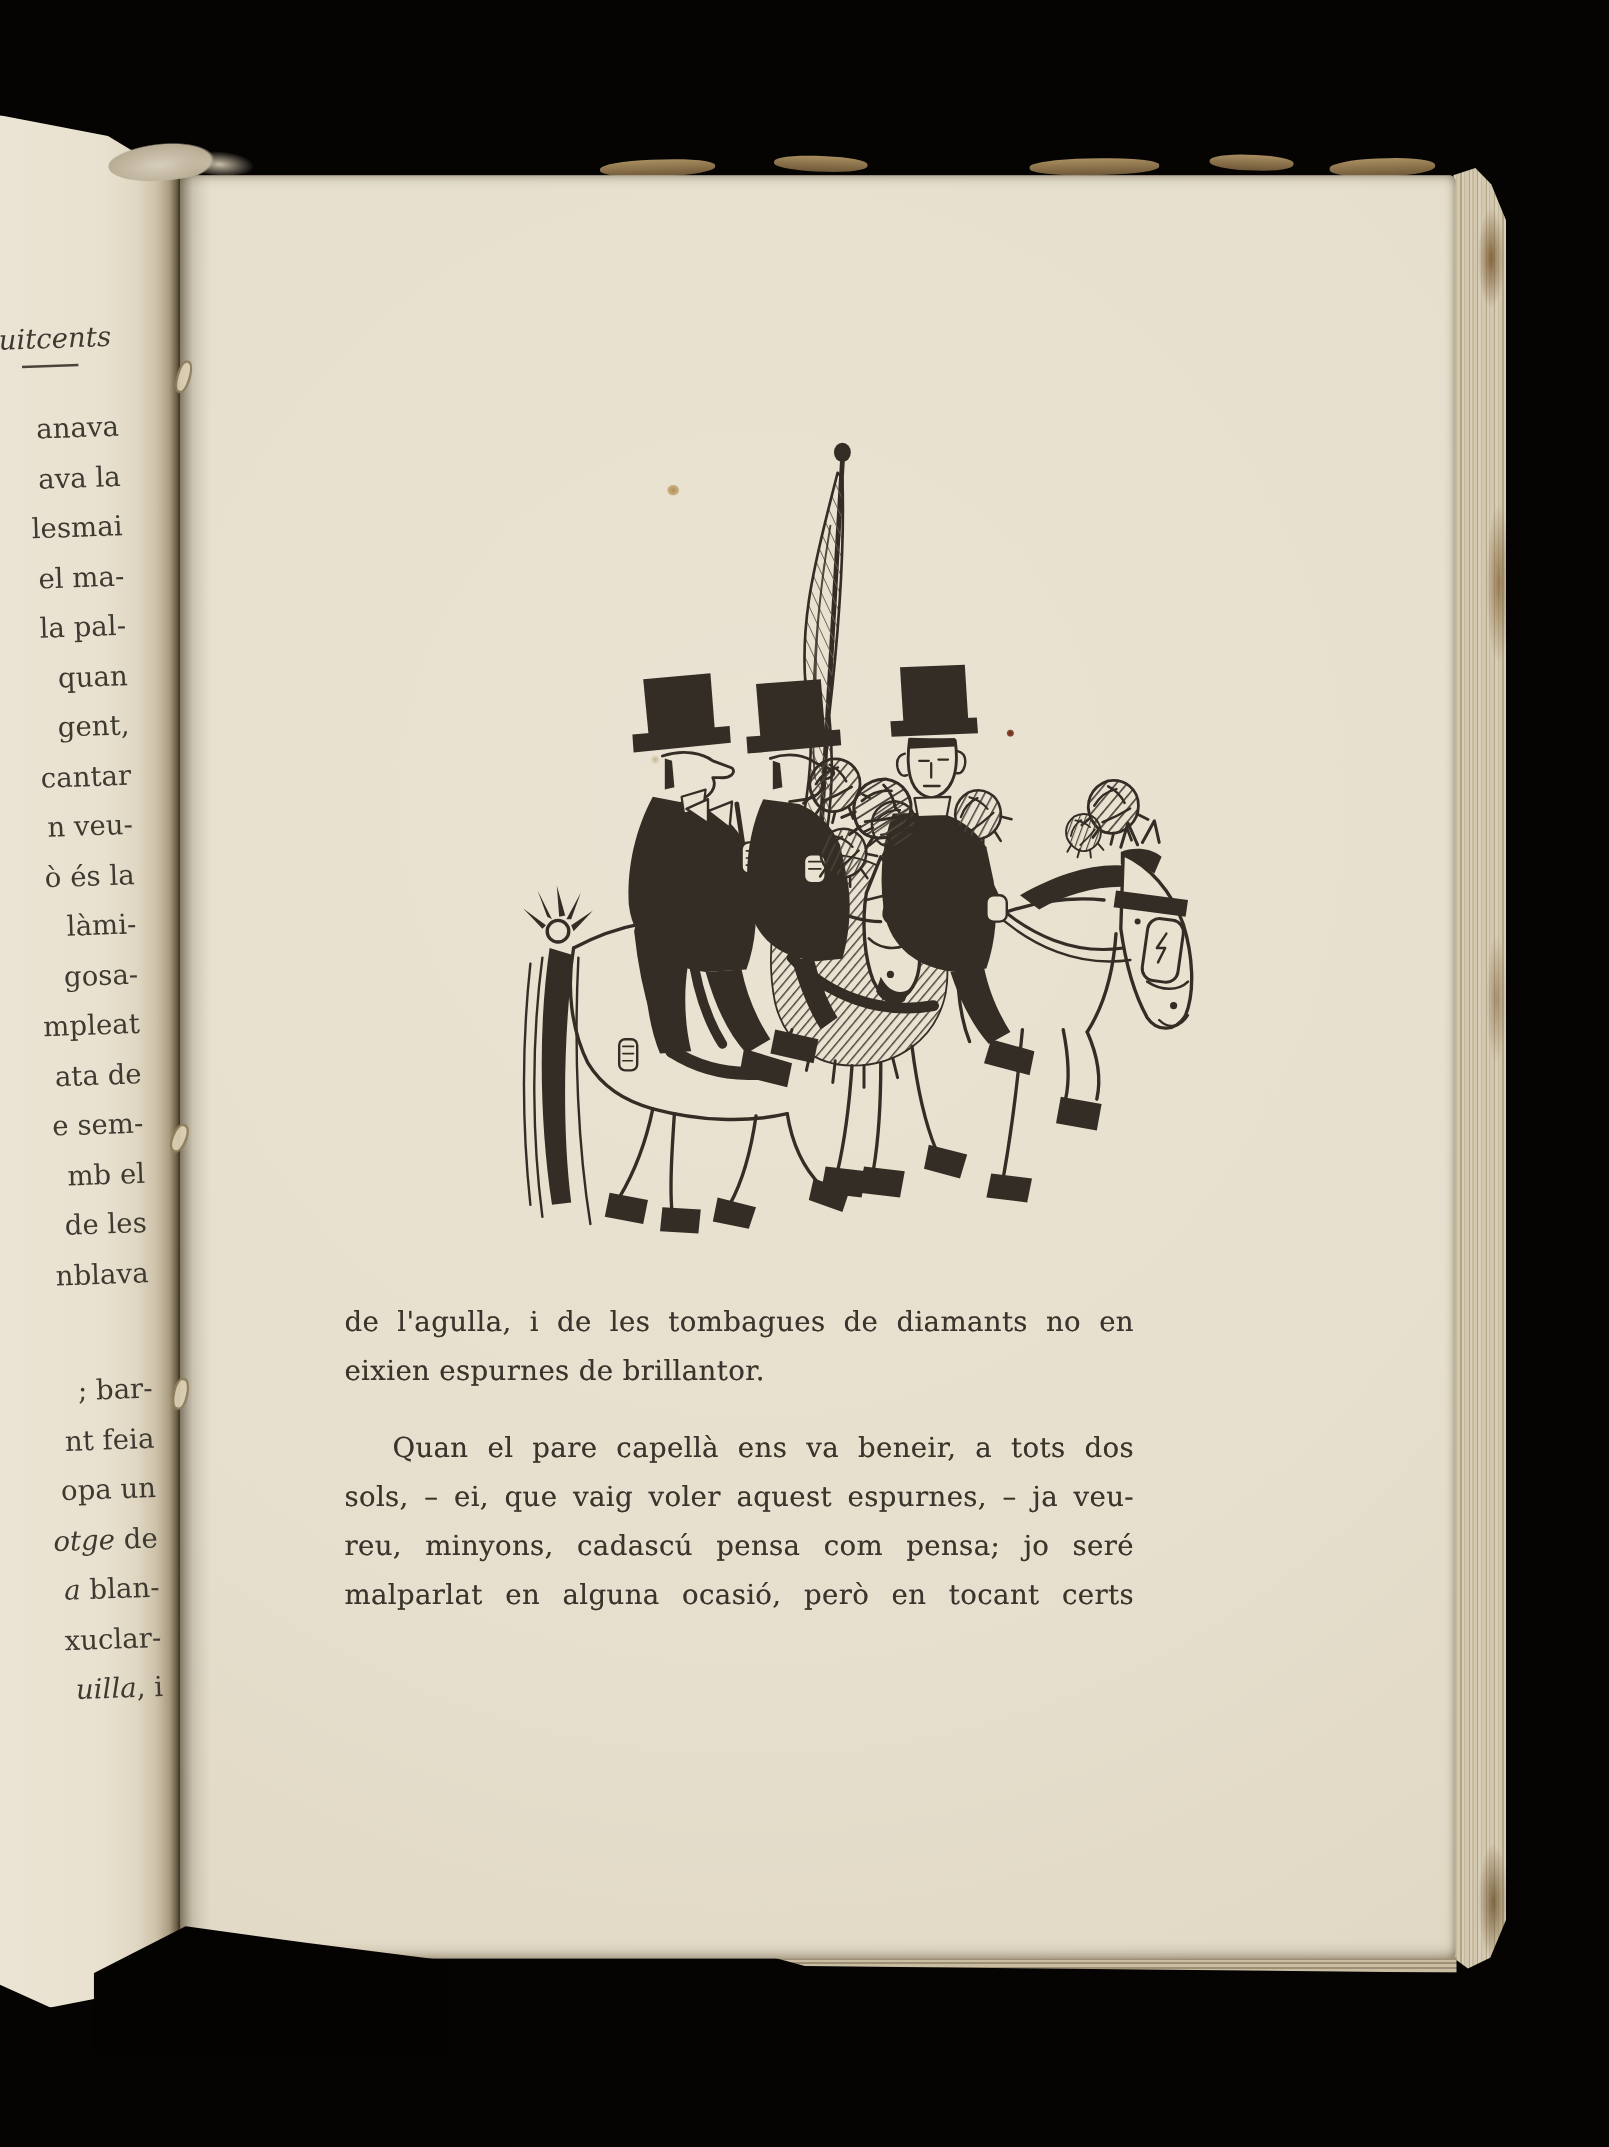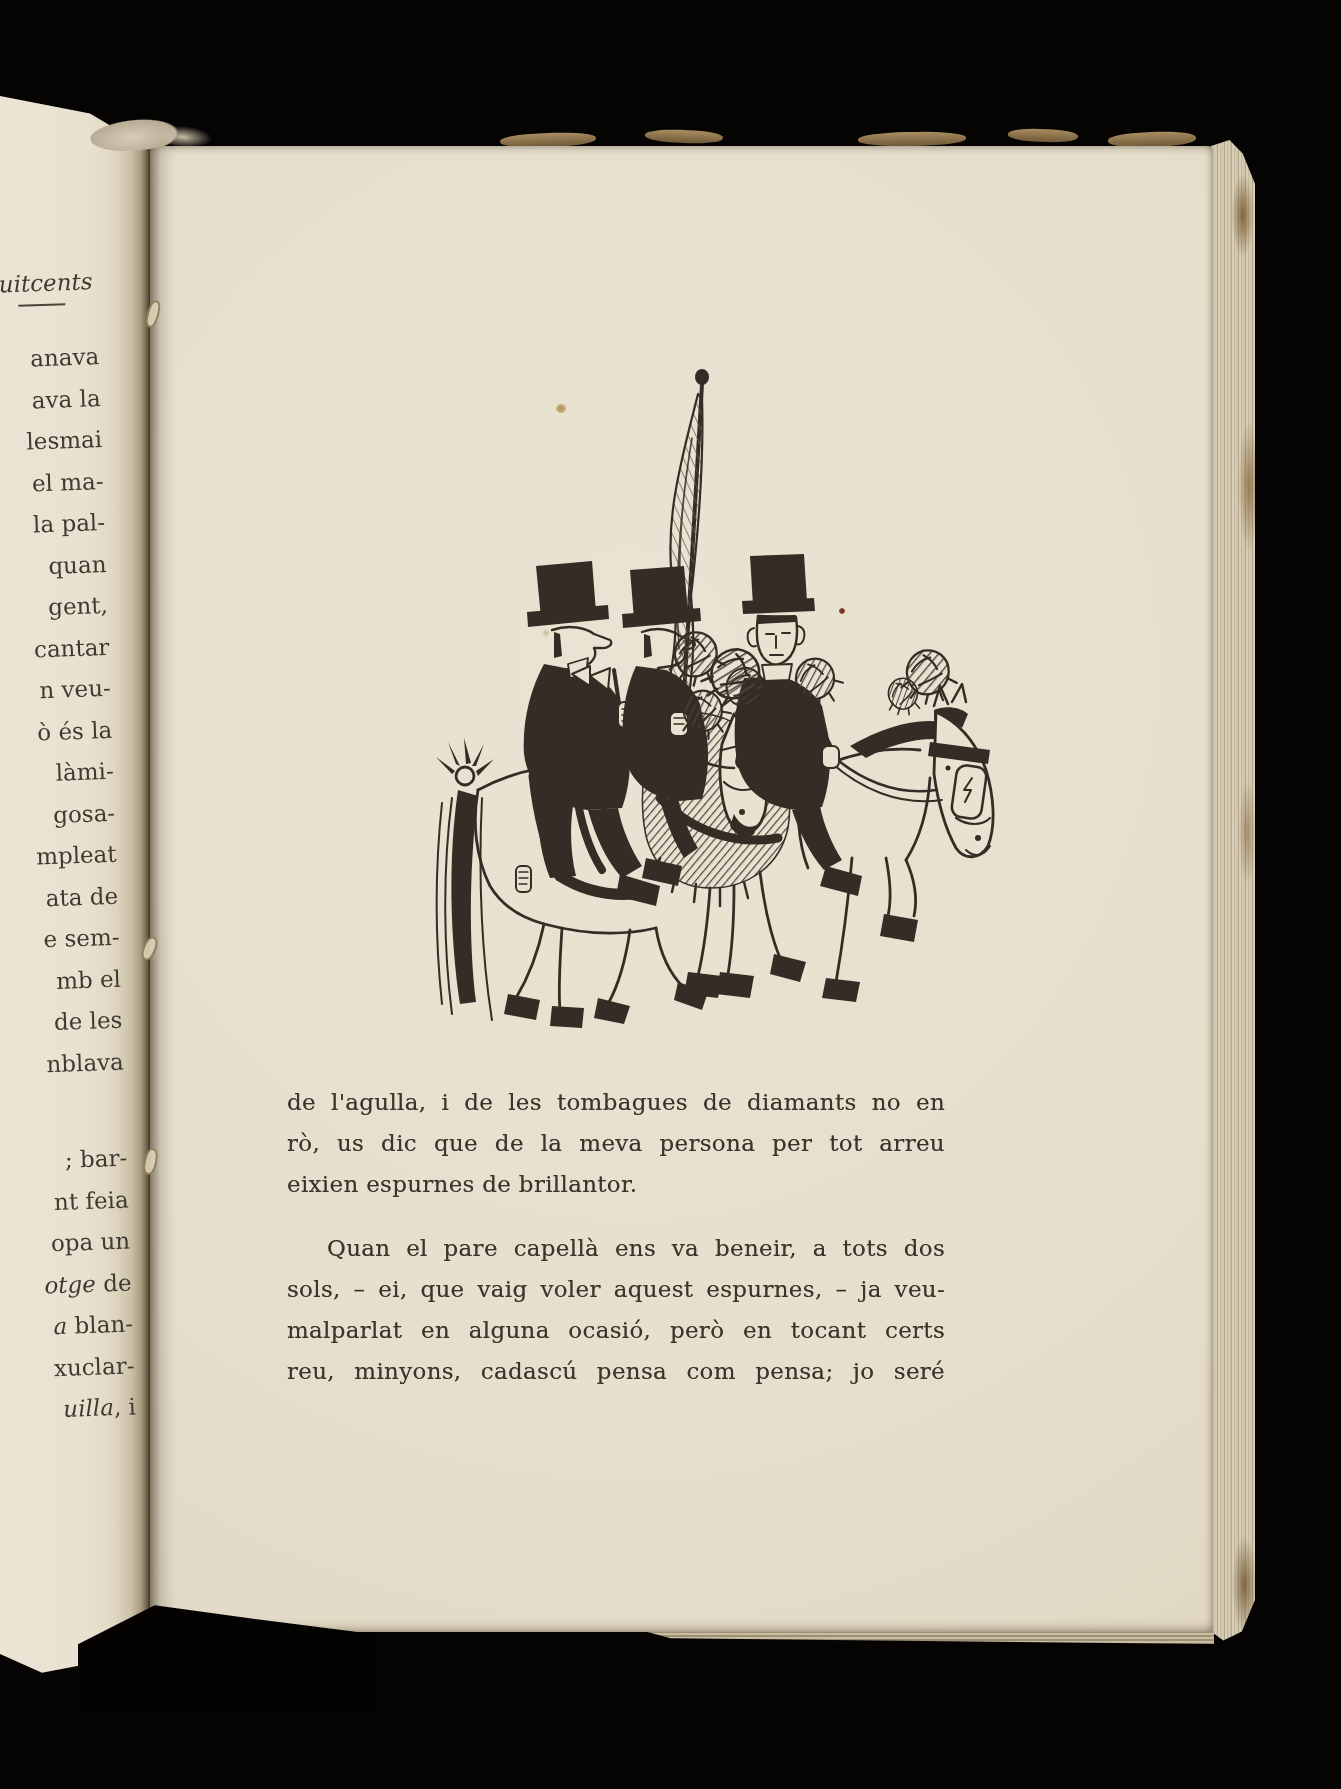--- a/index.html
+++ b/index.html
@@ -240,26 +240,25 @@
         <use href="#plume" transform="translate(374,416) scale(1.05) rotate(-15)"></use>
       </g>
     </svg>
 
     <div class="fox fox1"></div>
     <div class="fox fox2"></div>
     <div class="fox fox3"></div>
 
     <div class="text-block" id="textBlock">
         <div class="tline just">de l'agulla, i de les tombagues de diamants no en</div>
-        <div class="tline just">rò, us dic que de la meva persona per tot arreu</div>
         <div class="tline">eixien espurnes de brillantor.</div>
         <div class="tline just indent">Quan el pare capellà ens va beneir, a tots dos</div>
         <div class="tline just">sols, – ei, que vaig voler aquest espurnes, – ja veu-</div>
+        <div class="tline just">reu, minyons, cadascú pensa com pensa; jo seré</div>
         <div class="tline just">malparlat en alguna ocasió, però en tocant certs</div>
-        <div class="tline just">reu, minyons, cadascú pensa com pensa; jo seré</div>
       </div>
   </div>
 
   <div class="crease"></div>
 
   <div class="left-page">
     <div class="left-text" id="leftText">
       <div class="lp-header">uitcents</div>
       <div class="lp-rule"></div>
     <div class="lp-frag" style="top: 249px;"><span>anava</span></div>

